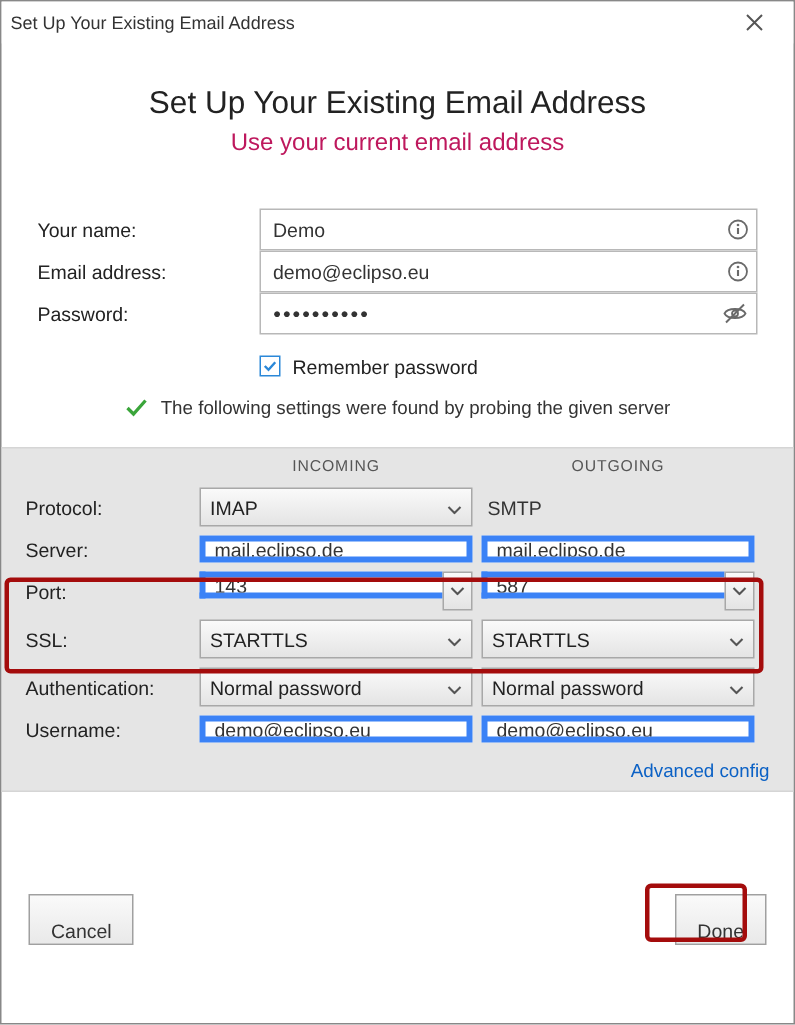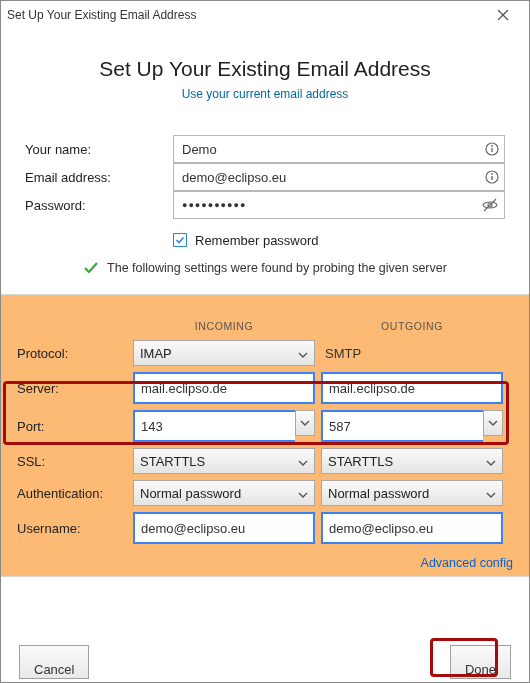--- a/index.html
+++ b/index.html
@@ -5,47 +5,47 @@
     * { box-sizing: border-box; font-family: "Segoe UI", Arial, sans-serif; }
     body { margin: 0; padding: 0; width: 530px; height: 683px; background: #fff; border: 1px solid #888; font-size: 12.5px; color: #222; overflow: hidden; }
     .titlebar { height: 28px; display: flex; align-items: center; padding: 0 6px; background: #fff; }
     .titlebar .title { flex: 1; font-size: 12px; color: #333; }
     .titlebar .x { width: 40px; text-align: center; font-size: 14px; color: #555; cursor: pointer; }
     .titlebar .x svg { display: block; margin: 0 auto; }
 
     .content { padding: 0 18px 18px 18px; }
     .hgroup { margin-top: 28px; margin-bottom: 34px; text-align: center; }
     .hgroup h1 { font-size: 21px; font-weight: 400; margin: 0 0 6px 0; color: #222; }
-    .hgroup .sub { font-size: 12px; color: #0369a1; }
+    .hgroup .sub { font-size: 16px; color: #be185d; }
 
     .form { width: 480px; margin: 0 auto; }
     .row { display: flex; align-items: center; }
     .row .lab { width: 148px; font-size: 13px; color: #222; }
     .row .fld { flex: 1; position: relative; }
     .in {
       width: 100%; height: 28px; border: 1px solid #b8b8b8;
       padding: 0 30px 0 8px; font-size: 13px; background: #fff; color: #333;
     }
     .ricn { position: absolute; right: 6px; top: 50%; transform: translateY(-50%); color: #6a6a6a; display: flex; }
 
     .chkrow { display: flex; align-items: flex-start; margin: 14px 0 12px 148px; }
     .chk { width: 14px; height: 14px; border: 1px solid #2b88d8; display: inline-flex; align-items: center; justify-content: center; margin-right: 8px; background: #fff; }
     .chk svg { display: block; }
     .chklbl { font-size: 13px; }
 
     .status { display: flex; align-items: center; justify-content: center; margin: 10px 0 18px 0; font-size: 12.5px; color: #333; }
     .status .tick { margin-right: 8px; display: flex; }
 
-    .grid { background: #fdba74; border-top: 1px solid #d5d5d5; border-bottom: 1px solid #d5d5d5; padding: 19px 8px 6px 8px; margin: 0 -18px; }
+    .grid { background: #e5e5e5; border-top: 1px solid #d5d5d5; border-bottom: 1px solid #d5d5d5; padding: 0 8px 6px 8px; margin: 0 -18px; }
     .ghdr { display: grid; grid-template-columns: 110px 182px 182px; column-gap: 6px; margin: 6px 0 8px 8px; }
     .ghdr .c2, .ghdr .c3 { text-align: center; font-size: 10.5px; letter-spacing: 0.6px; color: #555; }
     .grow { display: grid; grid-template-columns: 110px 182px 182px; column-gap: 6px; align-items: center; margin: 0 0 6px 8px; }
     .grow .glab { font-size: 13px; color: #222; }
     .static { font-size: 13px; padding-left: 4px; color: #333; }
-    .tinput { height: 32px; width: 100%; border: 2px solid #3b82f6; padding: 0 6px; font-size: 13px; background: #fff; color: #333; }
+    .tinput { height: 18px; width: 100%; border: 4px solid #3b82f6; padding: 0 6px; font-size: 13px; background: #fff; color: #333; }
     .sel {
       height: 26px; width: 100%; border: 1px solid #a8a8a8; padding: 0 6px;
       background: linear-gradient(#fafafa, #e4e4e4); font-size: 13px; color: #222;
       display: flex; align-items: center; justify-content: space-between; cursor: pointer;
     }
     .sel .arr { color: #555; }
     .combo { position: relative; display: flex; }
     .combo .tinput { flex: 1; border-right: none; }
     .combo .cb-btn {
       width: 20px; height: 26px; border: 1px solid #a8a8a8;

